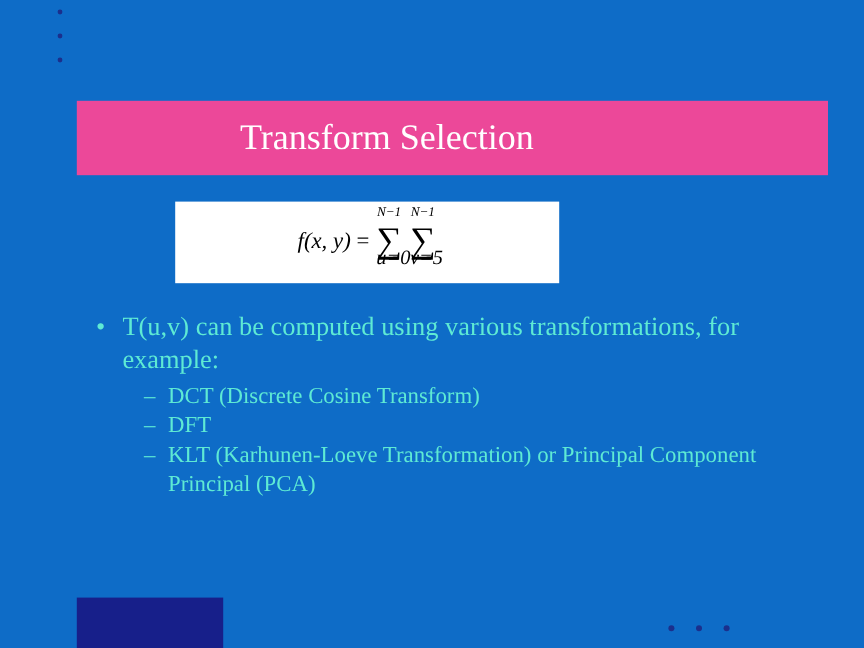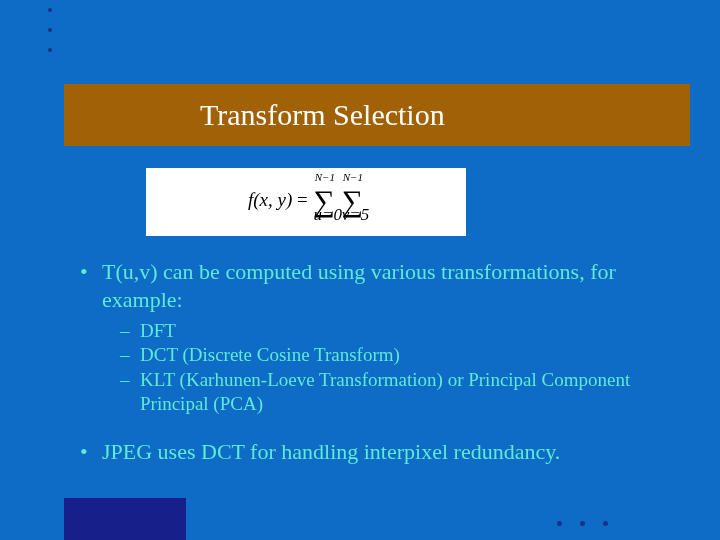--- a/index.html
+++ b/index.html
@@ -33,21 +33,21 @@
     width: 5px; height: 5px;
     background: #1b2f8c;
     border-radius: 50%;
   }
   .title-bar {
     position: absolute;
     top: 84px;
     left: 64px;
     right: 30px;
     height: 62px;
-    background: #a16207;
+    background: #ec4899;
     display: flex;
     align-items: center;
     padding-left: 136px;
   }
   .title-bar .title {
     color: #fff;
     font-size: 30px;
   }
   .formula-box {
     position: absolute;
@@ -64,21 +64,21 @@
   .formula {
     position: relative;
     font-style: italic;
     font-size: 19px;
     color: #000;
     white-space: nowrap;
   }
   .up { font-style: normal; }
   .sigmas { display: inline-block; position: relative; height: 50px; vertical-align: middle; }
   .sigma-wrap { display: inline-block; position: relative; text-align: center; margin: 0 1px; }
-  .sigma-top { font-size: 11px; font-style: italic; position: absolute; top: -6px; left: 0; right: 0; white-space: nowrap; text-align: right; }
+  .sigma-top { font-size: 11px; font-style: italic; position: absolute; top: -6px; left: 0; right: 0; white-space: nowrap; }
   .sigma { font-size: 30px; font-style: normal; line-height: 36px; display: block; margin-top: 6px; }
   .sigma-bot { font-size: 17px; font-style: italic; position: absolute; bottom: -6px; left: 0; right: 0; white-space: nowrap; }
   .content {
     position: absolute;
     top: 258px;
     left: 80px;
     right: 58px;
     color: #5eead4;
   }
   .bullet1 {
@@ -148,25 +148,24 @@
         <span class="sigma">∑</span>
         <span class="sigma-bot">v=5</span>
       </span>
     </span>
   </div>
 </div>
 
 <div class="content">
   <div class="bullet1">T(u,v) can be computed using various transformations, for example:</div>
   <div class="sub-list">
+    <div class="bullet2">DCT (Discrete Cosine Transform)</div>
     <div class="bullet2">DFT</div>
-    <div class="bullet2">DCT (Discrete Cosine Transform)</div>
     <div class="bullet2">KLT (Karhunen-Loeve Transformation) or Principal Component Principal (PCA)</div>
   </div>
-  <div class="bullet1">JPEG uses DCT for handling interpixel redundancy.</div>
 </div>
 
 <div class="footer-block"></div>
 
 <div class="dots-br">
   <div class="dot"></div>
   <div class="dot"></div>
   <div class="dot"></div>
 </div>
 

